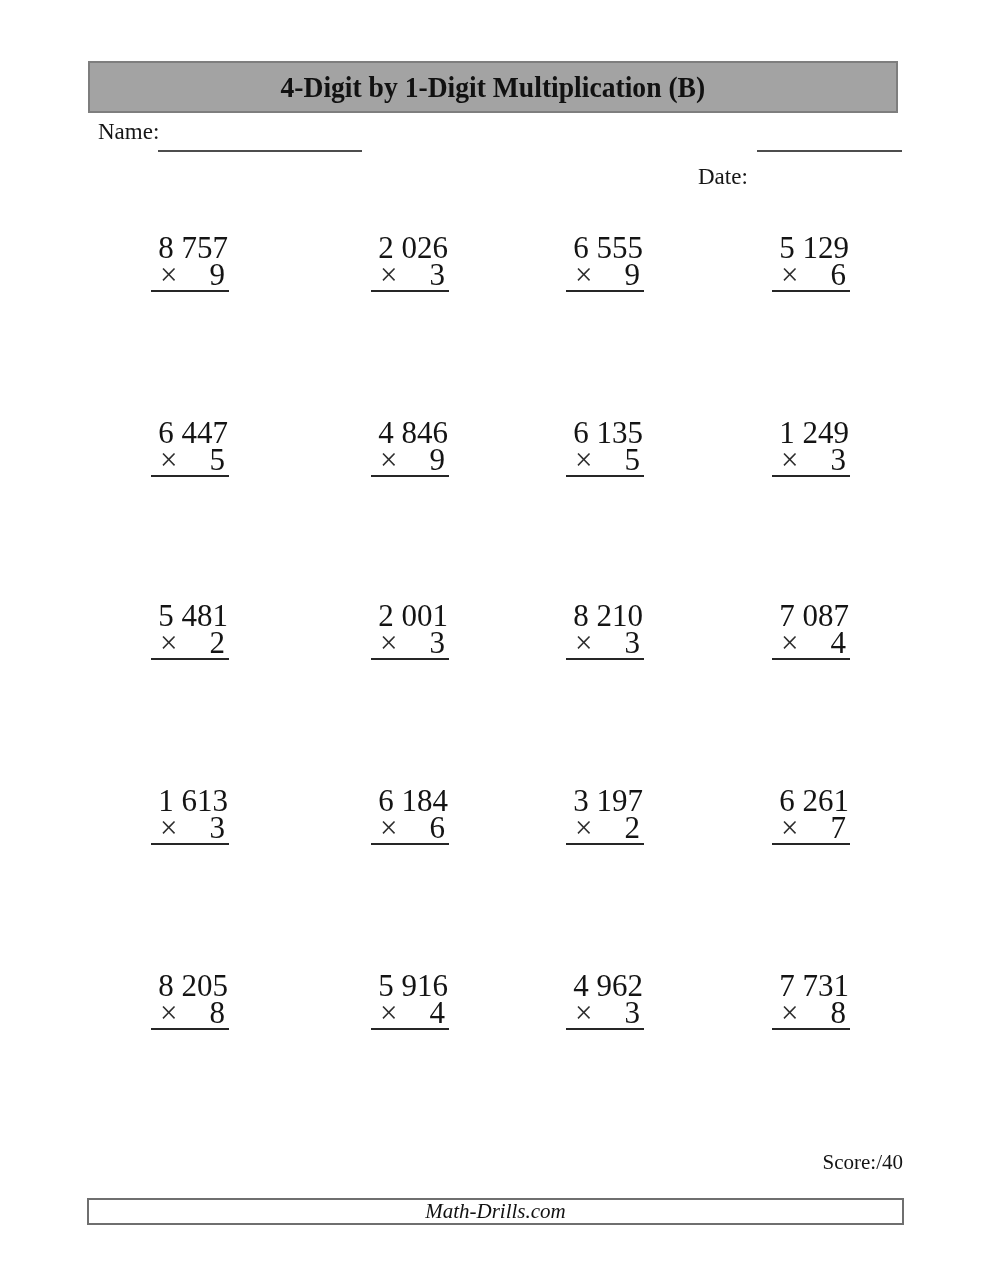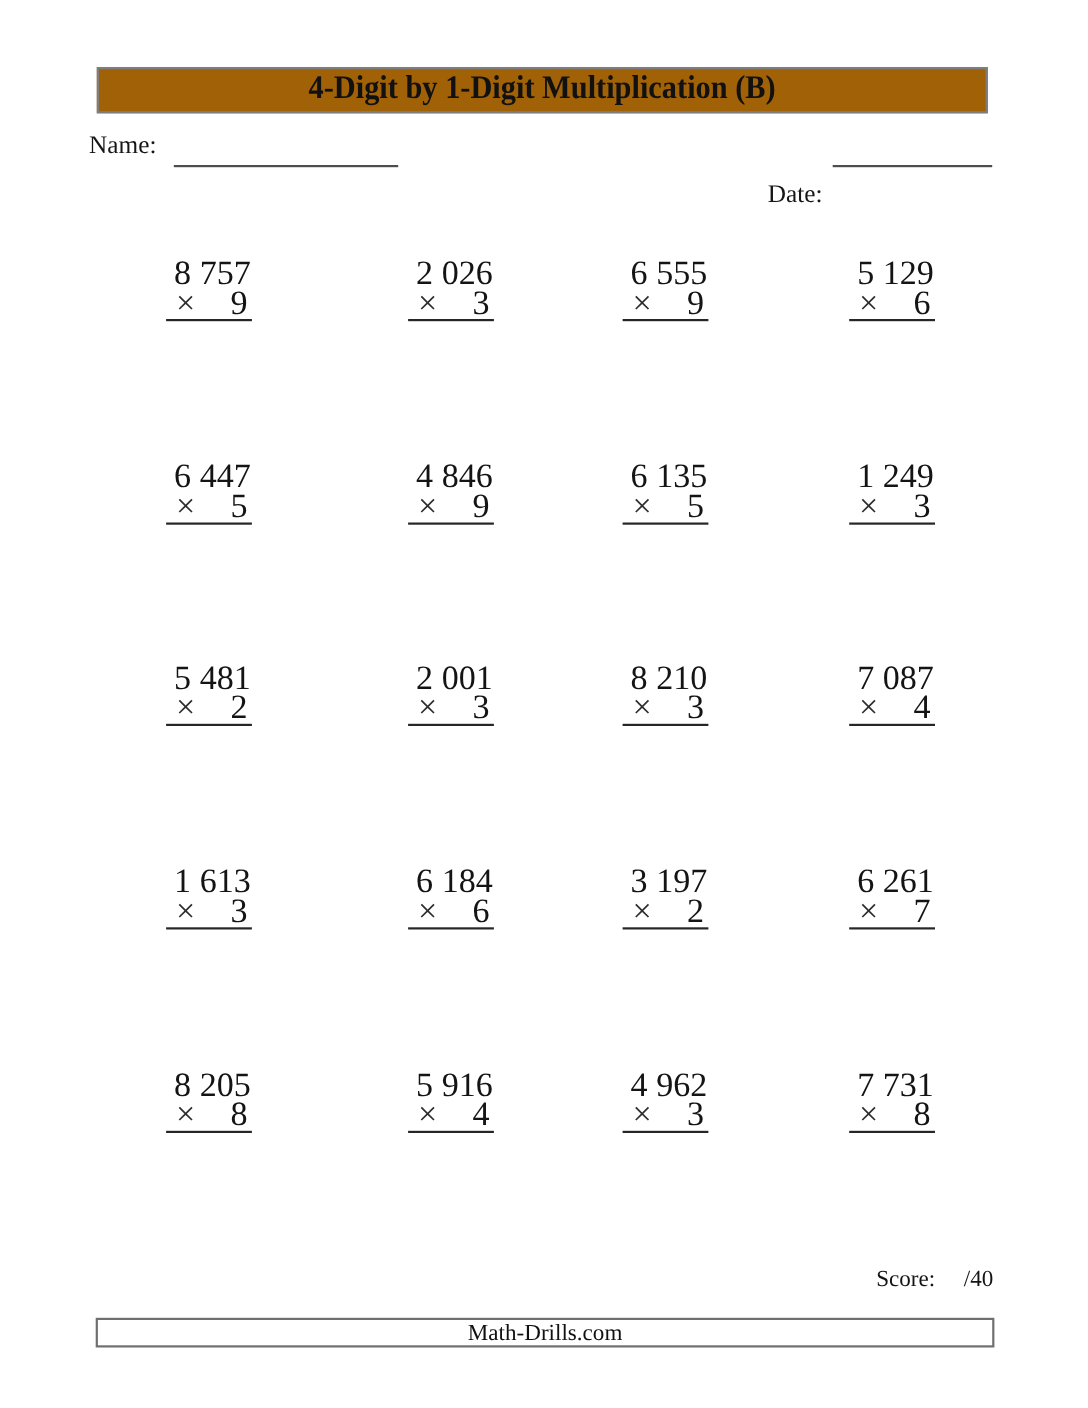--- a/index.html
+++ b/index.html
@@ -8,35 +8,35 @@
     background:#ffffff;
     font-family:"Liberation Serif","DejaVu Serif",serif;
     color:#1a1a1a;
     position:relative;
     overflow:hidden;
   }
   .sheet{position:absolute;left:0;top:0;width:989px;height:1280px;}
 
   
   .title-box{
-    position:absolute;left:88px;top:61px;width:810px;height:42px;
+    position:absolute;left:88px;top:61px;width:810px;height:52px;
     border:2px solid #7e7e7e;
     box-sizing:border-box;
-    display:flex;justify-content:center;
-    background:#a16207;
+    display:flex;align-items:center;justify-content:center;
+    background:#a3a3a3;
   }
   .title-box .title{
     font-size:30px;font-weight:700;letter-spacing:0px;
     transform:scaleX(0.92);transform-origin:center;
     white-space:nowrap;color:#111;
   }
 
   
   .field-label{position:absolute;font-size:23px;color:#161616;}
-  .name-label{left:81px;top:119px;}
+  .name-label{left:98px;top:119px;}
   .date-label{left:698px;top:119px;margin-top:45px;}
   .write-line{position:absolute;height:26px;border-bottom:2px solid #4d4d4d;}
   .name-line{left:158px;top:124px;width:204px;}
   .date-line{left:757px;top:124px;width:145px;}
 
   
   .instruction{
     position:absolute;left:0;top:166px;width:989px;
     text-align:center;font-size:22px;color:#111;
   }
@@ -55,31 +55,31 @@
     padding-left:9px;padding-right:4px;color:#141414;
   }
   .problem .mrow .times{color:#2e2e2e;}
   .problem .rule{
     margin-top:2px;height:0;border-top:2px solid #262626;width:100%;
   }
 
   
   .score-row{
     position:absolute;right:86px;top:1150px;
-    display:flex;gap:26px;font-size:21px;color:#141414;
+    display:flex;font-size:21px;color:#141414;
   }
 
   
   .footer-box{
     position:absolute;left:87px;top:1198px;width:817px;height:27px;
     border:2px solid #6f6f6f;box-sizing:border-box;
     display:flex;align-items:center;justify-content:center;
     background:#fff;
   }
-  .footer-box .footer-text{font-size:21px;color:#111;}
+  .footer-box .footer-text{font-size:21px;color:#111;font-style:italic;}
 </style>
 </head>
 <body>
 
 <div class="sheet">
 
   <div class="title-box">
     <span class="title">4-Digit by 1-Digit Multiplication (B)</span>
   </div>
 

